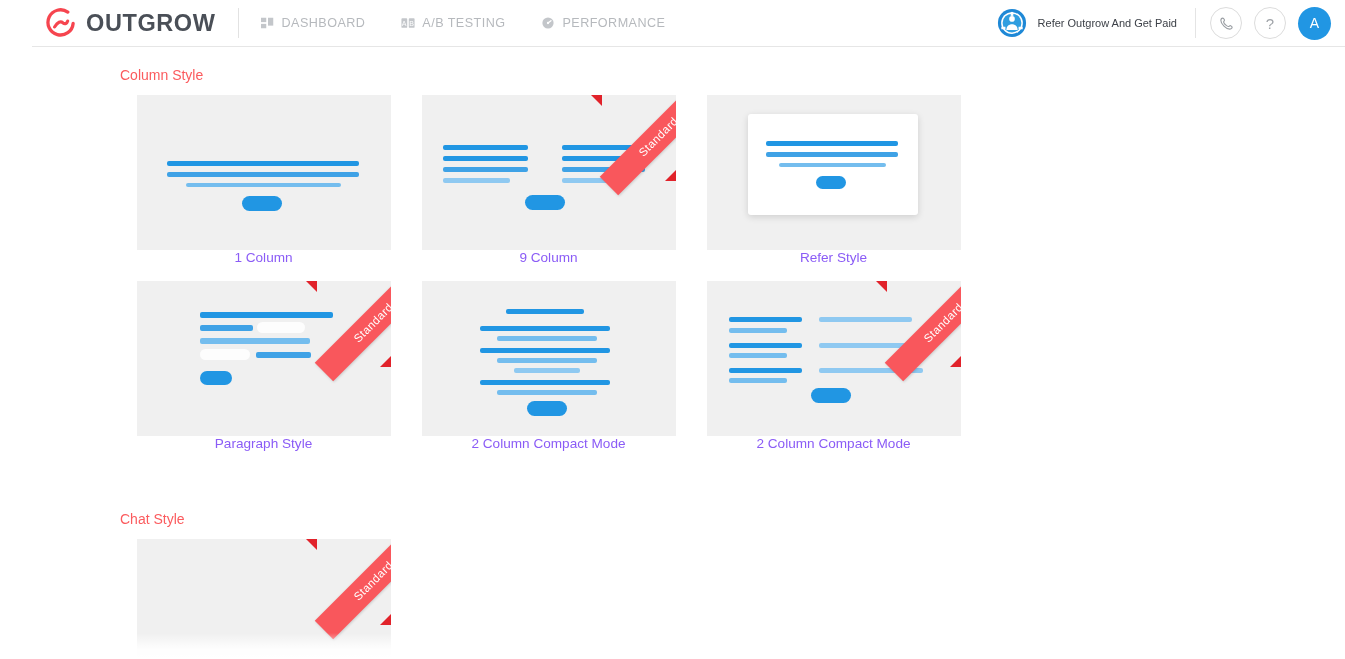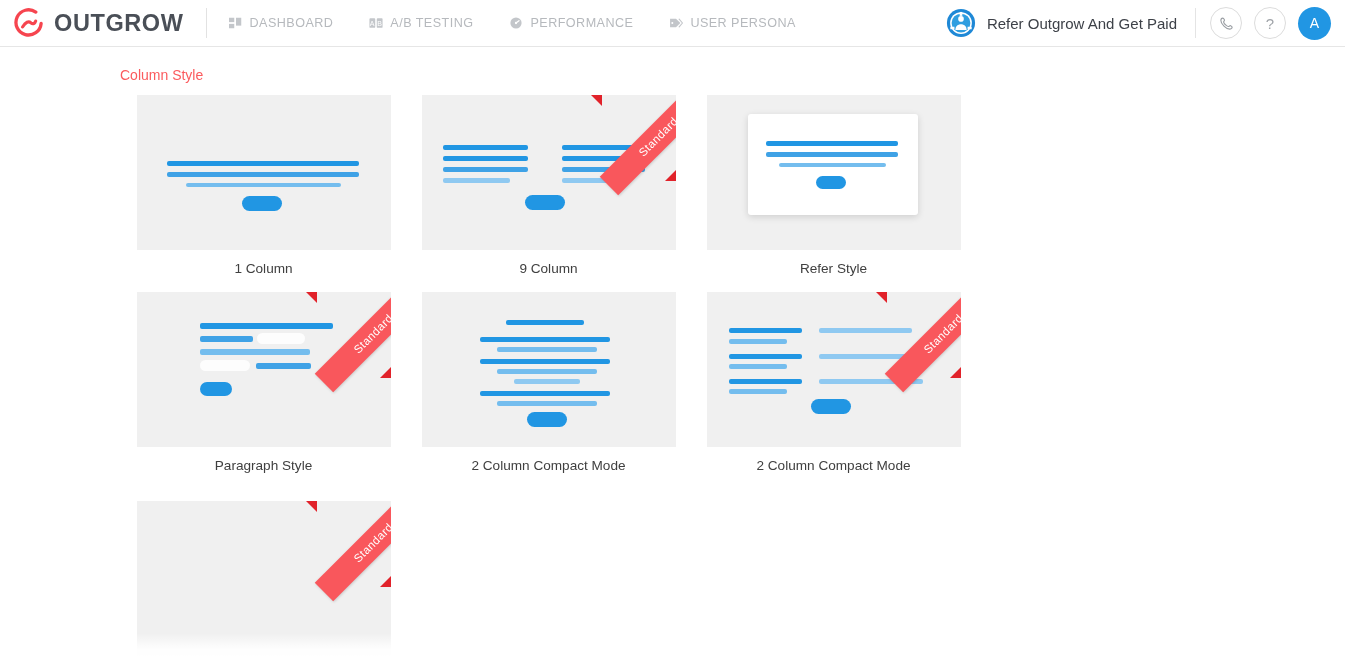--- a/index.html
+++ b/index.html
@@ -12,20 +12,21 @@
 
   
   .navbar {
     position: relative;
     height: 47px;
     background: #ffffff;
     border-bottom: 1px solid #e6e6e6;
     display: flex;
     align-items: center;
     padding: 0 14px 0 14px;
+    margin-left: 32px;
   }
   .brand { display: flex; align-items: center; gap: 9px; padding-right: 22px; }
   .brand-mark { width: 31px; height: 31px; display: block; }
   .brand-text {
     font-size: 23.5px;
     font-weight: bold;
     letter-spacing: 0.6px;
     color: #4a4f57;
   }
   .nav-divider {
@@ -49,21 +50,21 @@
   .nav-right {
     margin-left: auto;
     display: flex;
     align-items: center;
   }
   .refer {
     display: flex; align-items: center; gap: 11px;
     cursor: pointer; padding-right: 16px;
   }
   .refer-badge { width: 30px; height: 30px; display: block; }
-  .refer-text { font-size: 15px; color: #3d4148; white-space: nowrap; }
+  .refer-text { font-size: 11px; color: #3d4148; white-space: nowrap; }
   .right-divider { width: 1px; height: 30px; background: #e4e4e4; margin: 0 14px 0 2px; }
   .circle-btn {
     width: 32px; height: 32px; border-radius: 50%;
     border: 1px solid #dcdcdc; background: #fff;
     display: flex; align-items: center; justify-content: center;
     margin-right: 12px; cursor: pointer;
     color: #9a9ea3;
   }
   .circle-btn.qmark { font-size: 15px; color: #a0a4a9; }
   .avatar {
@@ -107,23 +108,22 @@
     cursor: pointer;
   }
   .thumb {
     position: relative;
     width: 254px;
     height: 155px;
     background: #f0f0f0;
     overflow: hidden;
   }
   .tile-label {
-    margin-top: 11px;
     font-size: 13.6px;
-    color: #404040;
+    color: #8b5cf6;
     text-align: right;
   }
 
   
   .ribbon {
     position: absolute;
     top: 0; right: 0;
     width: 96px; height: 96px;
     overflow: visible;
     pointer-events: none;
@@ -231,28 +231,20 @@
 
     <a class="nav-link" href="#">
       <svg class="nav-icon" viewBox="0 0 16 16">
         <circle cx="8" cy="8" r="6.4" fill="#c3c6ca"></circle>
         <path d="M8 8 L11.4 5.4" stroke="#ffffff" stroke-width="1.5" stroke-linecap="round"></path>
         <circle cx="8" cy="8" r="1.3" fill="#ffffff"></circle>
       </svg>
       <span class="nlabel">PERFORMANCE</span>
     </a>
 
-    <a class="nav-link" href="#">
-      <svg class="nav-icon" viewBox="0 0 16 16">
-        <path d="M1.2 3.2 L8 3.2 L13 8 L8 12.8 L1.2 12.8 Z" fill="#c3c6ca"></path>
-        <circle cx="3.8" cy="8" r="1.15" fill="#ffffff"></circle>
-        <path d="M11.6 3.6 L15.4 8 L11.6 12.4" fill="none" stroke="#c3c6ca" stroke-width="1.3" stroke-linecap="round" stroke-linejoin="round"></path>
-      </svg>
-      <span class="nlabel">USER PERSONA</span>
-    </a>
   </nav>
 
   <div class="nav-right">
 
     <div class="refer">
       <svg class="refer-badge" viewBox="0 0 32 32">
         <circle cx="16" cy="16" r="15" fill="#1e88d6"></circle>
         <circle cx="16" cy="16" r="11.6" fill="#ffffff"></circle>
         <circle cx="16" cy="16" r="10" fill="#2f9ee0"></circle>
         <circle cx="16" cy="11.6" r="3" fill="#ffffff"></circle>
@@ -397,20 +389,21 @@
           <div class="band">
             <span>Standard +</span>
           </div>
         </div>
       </div>
       <div class="tile-label">2 Column Compact Mode</div>
     </div>
 
   </div>
 
+  <div class="section-title" style="padding-top:44px;">Chat Style</div>
 
   <div class="grid">
     <div class="tile">
       <div class="thumb-wrap">
         <div class="thumb">
           
           
           
           
           

